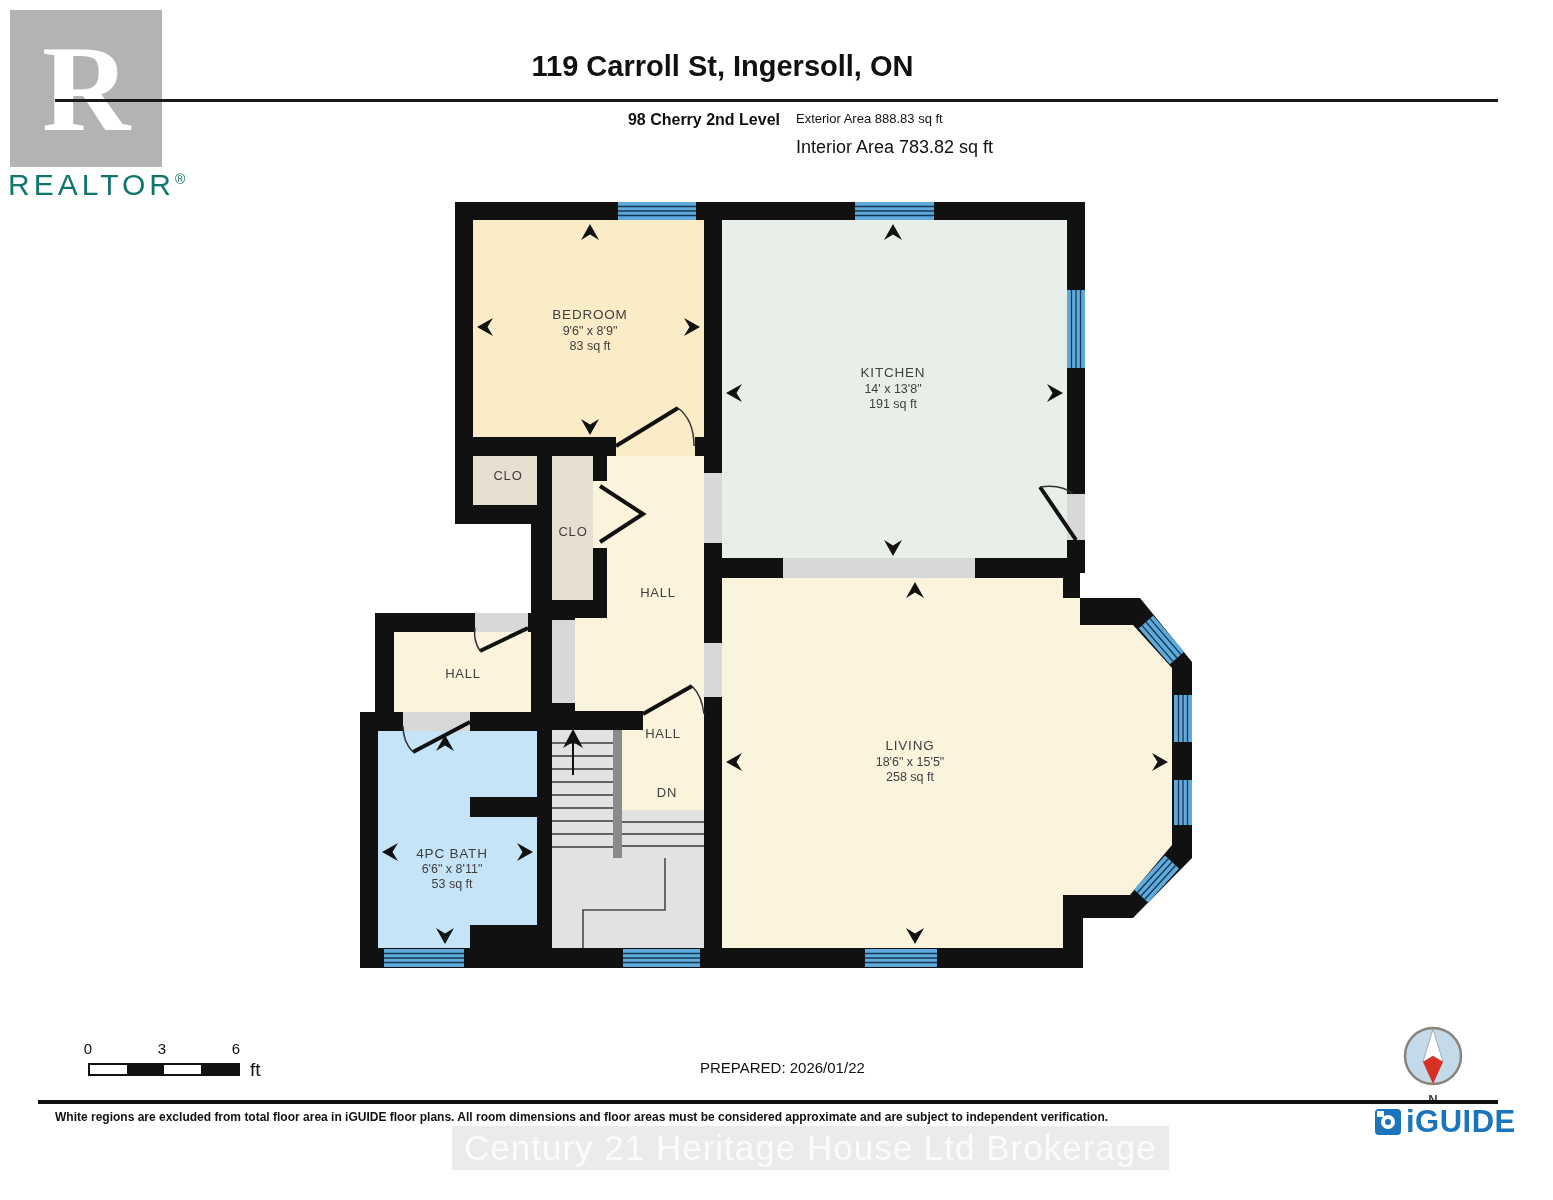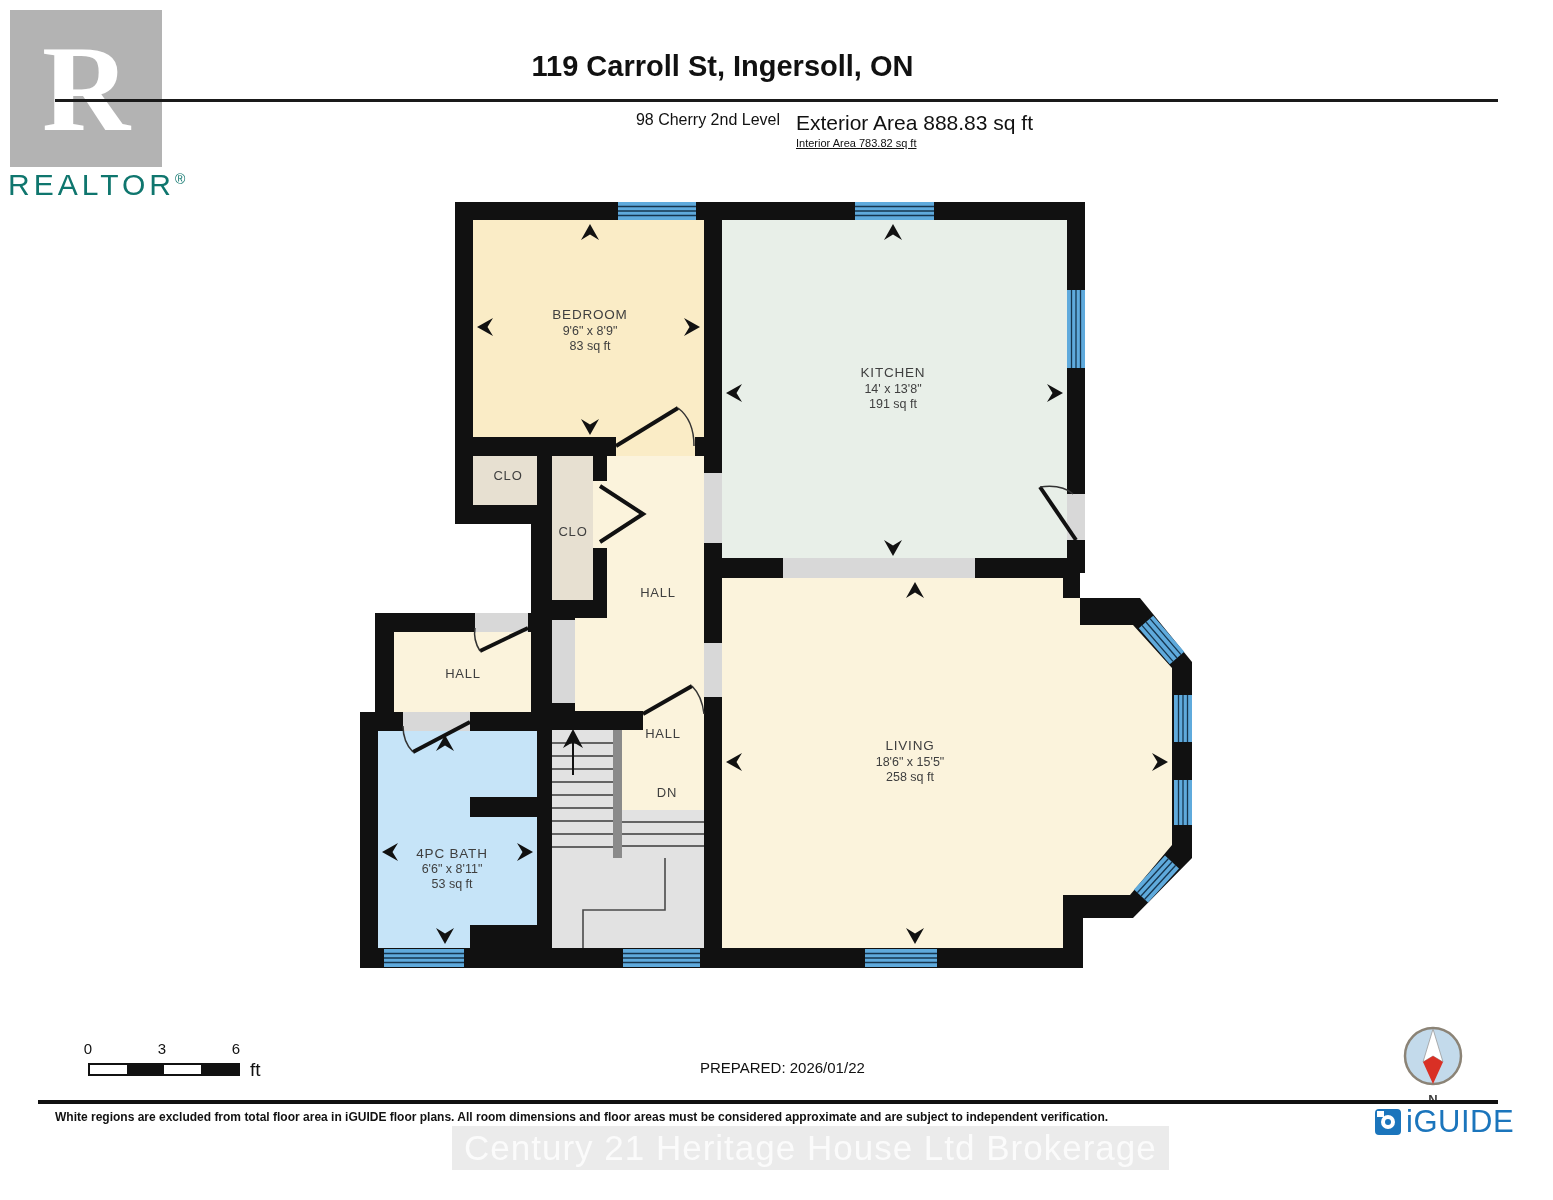--- a/index.html
+++ b/index.html
@@ -9,37 +9,37 @@
   
   .realtor-box{position:absolute;left:10px;top:10px;width:152px;height:157px;background:#B3B3B3;
                display:flex;align-items:center;justify-content:center;}
   .realtor-r{font-family:"Liberation Serif", serif;font-weight:bold;font-size:122px;color:#ffffff;line-height:1;}
   .realtor-word{position:absolute;left:8px;top:168px;font-size:30px;color:#0f766e;letter-spacing:4px;}
   .realtor-word sup{font-size:14px;}
   .page-title{position:absolute;left:0;top:50px;width:1445px;text-align:center;
               font-size:29px;font-weight:bold;}
   .top-rule{position:absolute;left:55px;top:99px;width:1443px;height:3px;background:#1a1a1a;}
   .floor-label{position:absolute;left:500px;top:111px;width:280px;text-align:right;
-               font-size:16px;font-weight:normal;}
-  .area-ext{position:absolute;left:796px;top:111px;font-size:21px;}
-  .area-int{position:absolute;left:796px;top:137px;font-size:11px;text-decoration:underline;}
+               font-size:16px;font-weight:bold;}
+  .area-ext{position:absolute;left:796px;top:111px;font-size:13px;}
+  .area-int{position:absolute;left:796px;top:137px;font-size:18px;}
   
   .scalebar{position:absolute;left:80px;top:1040px;width:220px;height:45px;}
   .scalebar .num{position:absolute;top:0;transform:translateX(-50%);font-size:15px;}
   .bar{position:absolute;left:8px;top:23px;width:148px;height:9px;border:2px solid #111;font-size:0;}
   .bar div{display:inline-block;width:37px;height:9px;vertical-align:top;}
   .seg-w{background:#fff;} .seg-b{background:#111;}
   .bar-unit{position:absolute;left:170px;top:19px;font-size:19px;}
   .prepared{position:absolute;left:700px;top:1059px;font-size:15px;font-weight:normal;}
   .footer-rule{position:absolute;left:38px;top:1100px;width:1460px;height:4px;background:#111;}
   .disclaimer{position:absolute;left:55px;top:1110px;font-size:12px;font-weight:bold;white-space:nowrap;}
   .watermark{position:absolute;left:452px;top:1126px;background:#EBEBEB;color:#FBFBFB;
              font-size:35px;letter-spacing:1px;padding:2px 12px;white-space:nowrap;}
   .iguide{position:absolute;left:1374px;top:1104px;display:flex;align-items:center;gap:4px;}
-  .iguide-text{font-size:31px;font-weight:normal;color:#1B75BC;letter-spacing:0.5px;}
+  .iguide-text{font-size:31px;font-weight:bold;color:#1B75BC;letter-spacing:0.5px;}
   
   text{font-family:"Liberation Sans", sans-serif;fill:#3F3F3F;}
   .room-name{font-size:13.5px;letter-spacing:0.8px;}
   .room-dim{font-size:12.5px;}
   .small-label{font-size:13px;letter-spacing:0.8px;}
 </style>
 </head>
 <body>
 
 <div class="page">

